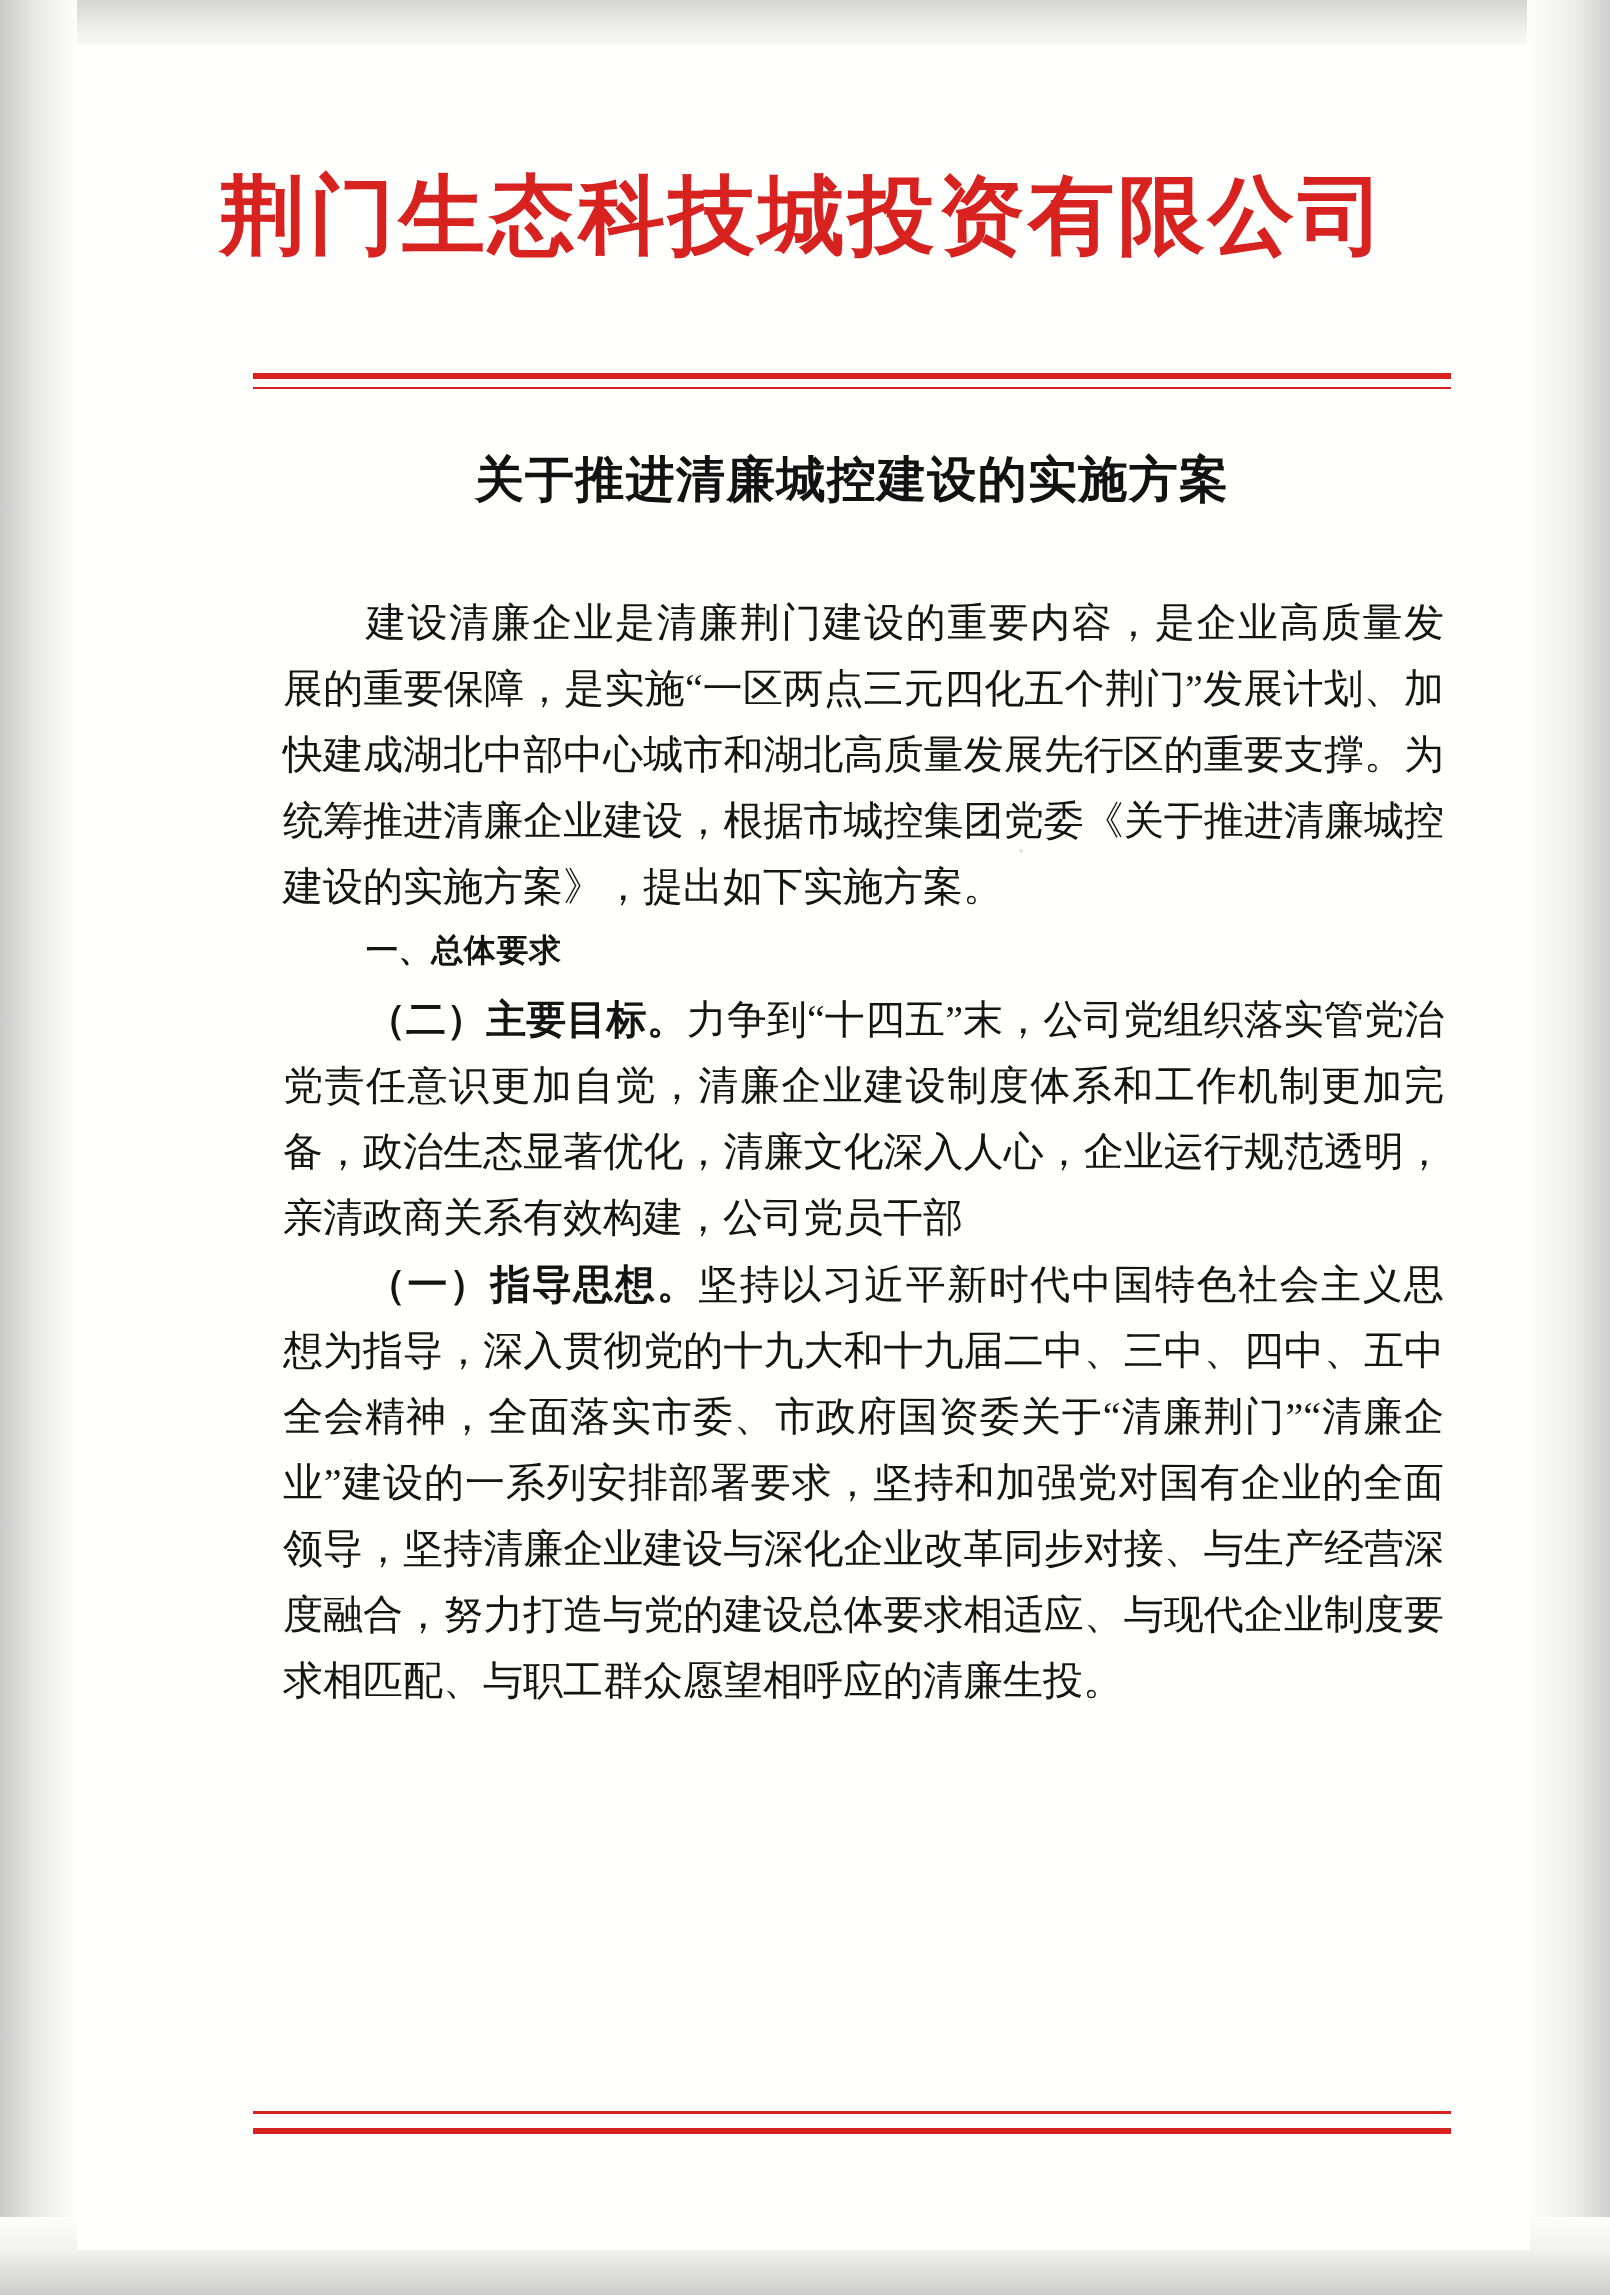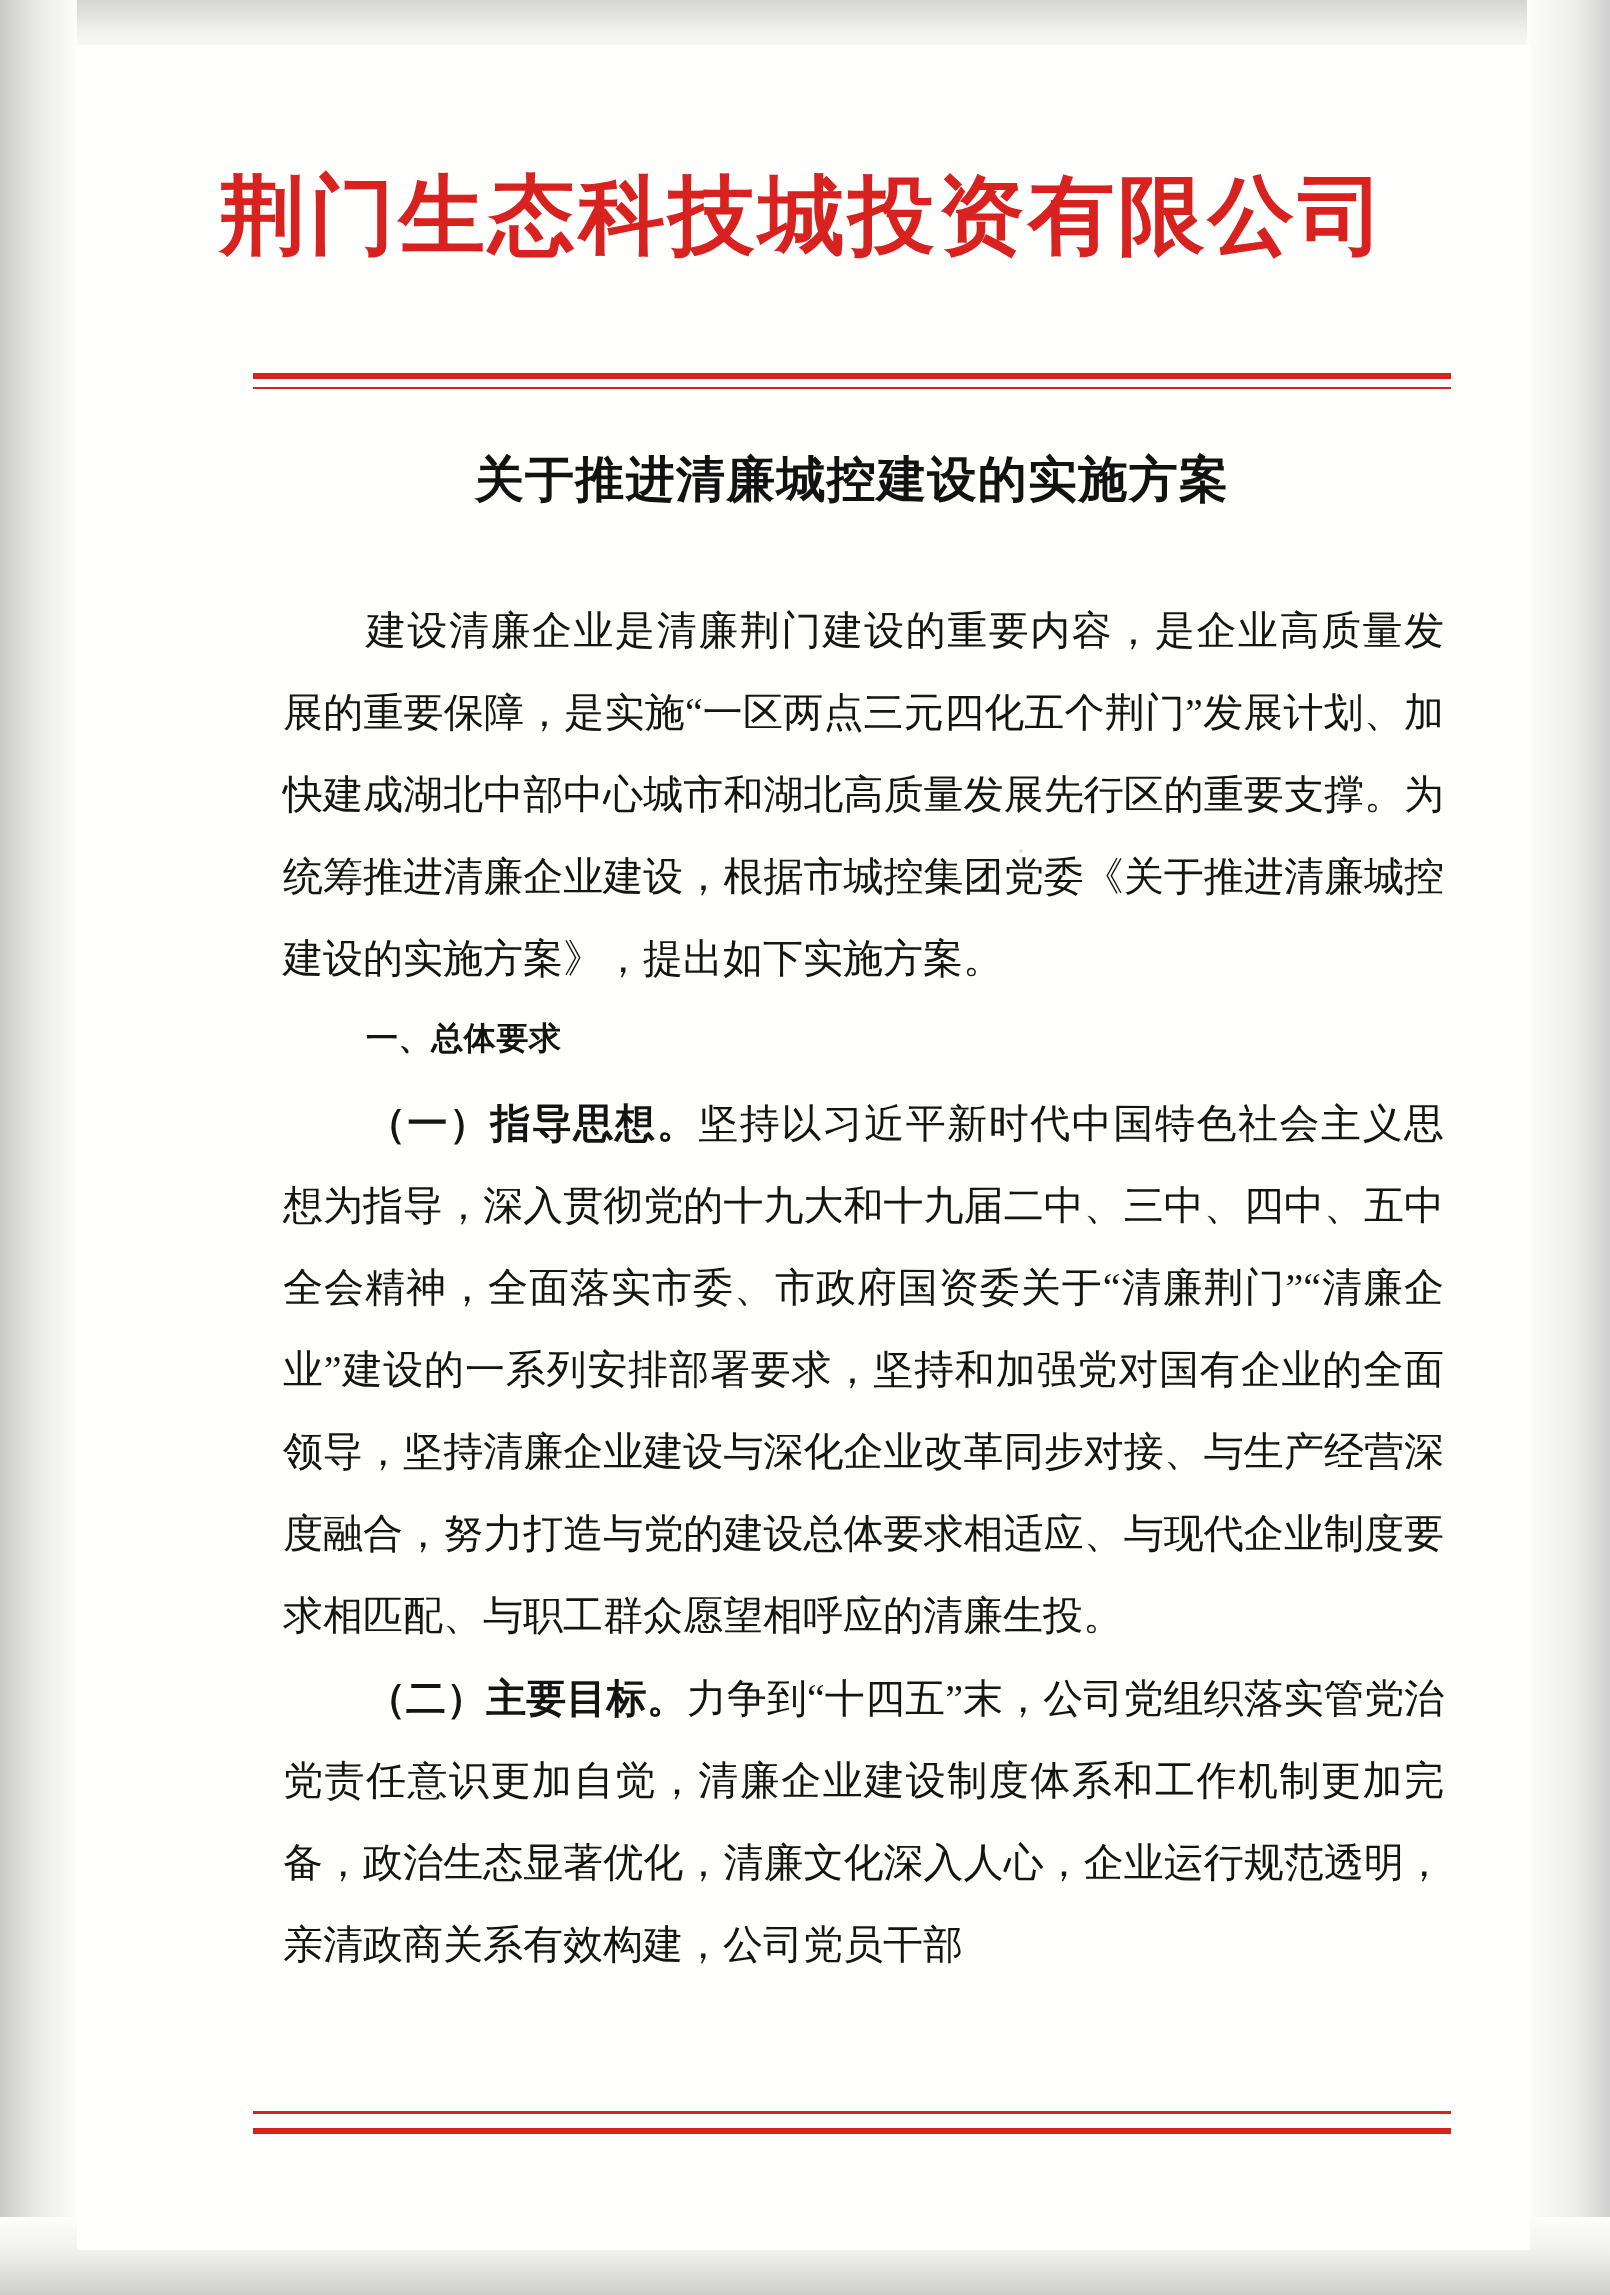--- a/index.html
+++ b/index.html
@@ -108,21 +108,21 @@
   }
 
   
   .body-text {
     position: absolute;
     left: 206px;
     top: 545px;
     width: 1161px;
     font-family: "Liberation Serif", "DejaVu Serif", serif;
     font-size: 40px;
-    line-height: 82px;
+    line-height: 66px;
     color: #141414;
     text-align: justify;
     text-justify: inter-ideograph;
   }
   .body-text p {
     margin: 0 0 0 0;
     text-indent: 83px;
   }
   .heading-line {
     font-family: Liberation Mono, monospace;
@@ -185,23 +185,23 @@
     <div class="rule-top-thin"></div>
 
     <div class="doc-title">关于推进清廉城控建设的实施方案</div>
 
     <div class="body-text">
 
       <p class="para"><span>建设清廉企业是清廉荆门建设的重要内容，是企业高质量发展的重要保障，是实施“一区两点三元四化五个荆门”发展计划、加快建成湖北中部中心城市和湖北高质量发展先行区的重要支撑。为统筹推进清廉企业建设，根据市城控集团党委《关于推进清廉城控建设的实施方案》，提出如下实施方案。</span></p>
 
       <p class="heading-line"><span>一、总体要求</span></p>
 
+      <p class="para"><span class="lead">（二）主要目标。</span><span>力争到“十四五”末，公司党组织落实管党治党责任意识更加自觉，清廉企业建设制度体系和工作机制更加完备，政治生态显著优化，清廉文化深入人心，企业运行规范透明，亲清政商关系有效构建，公司党员干部</span></p>
+
       <p class="para"><span class="lead">（一）指导思想。</span><span>坚持以习近平新时代中国特色社会主义思想为指导，深入贯彻党的十九大和十九届二中、三中、四中、五中全会精神，全面落实市委、市政府国资委关于“清廉荆门”“清廉企业”建设的一系列安排部署要求，坚持和加强党对国有企业的全面领导，坚持清廉企业建设与深化企业改革同步对接、与生产经营深度融合，努力打造与党的建设总体要求相适应、与现代企业制度要求相匹配、与职工群众愿望相呼应的清廉生投。</span></p>
-
-      <p class="para"><span class="lead">（二）主要目标。</span><span>力争到“十四五”末，公司党组织落实管党治党责任意识更加自觉，清廉企业建设制度体系和工作机制更加完备，政治生态显著优化，清廉文化深入人心，企业运行规范透明，亲清政商关系有效构建，公司党员干部</span></p>
 
     </div>
 
     <div class="rule-bot-thin"></div>
     <div class="rule-bot-thick"></div>
 
   </div>
 </div>
 
 

